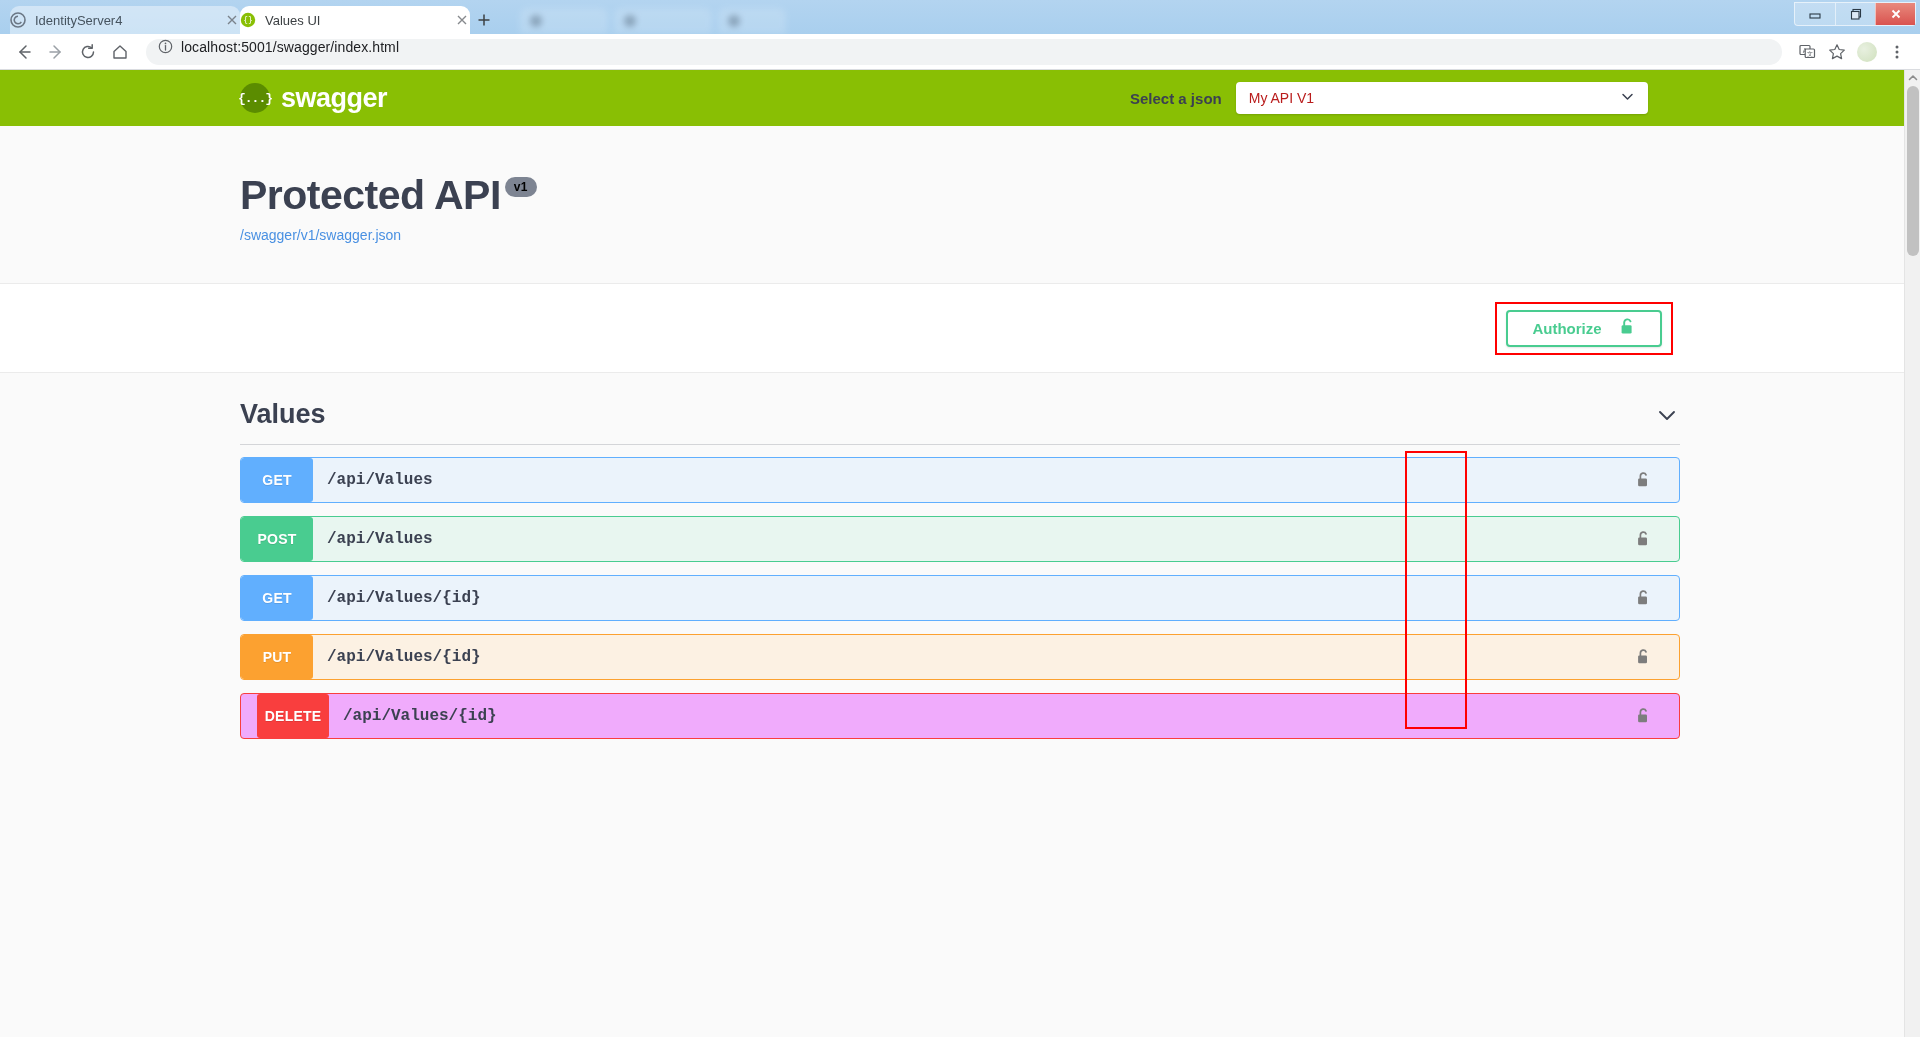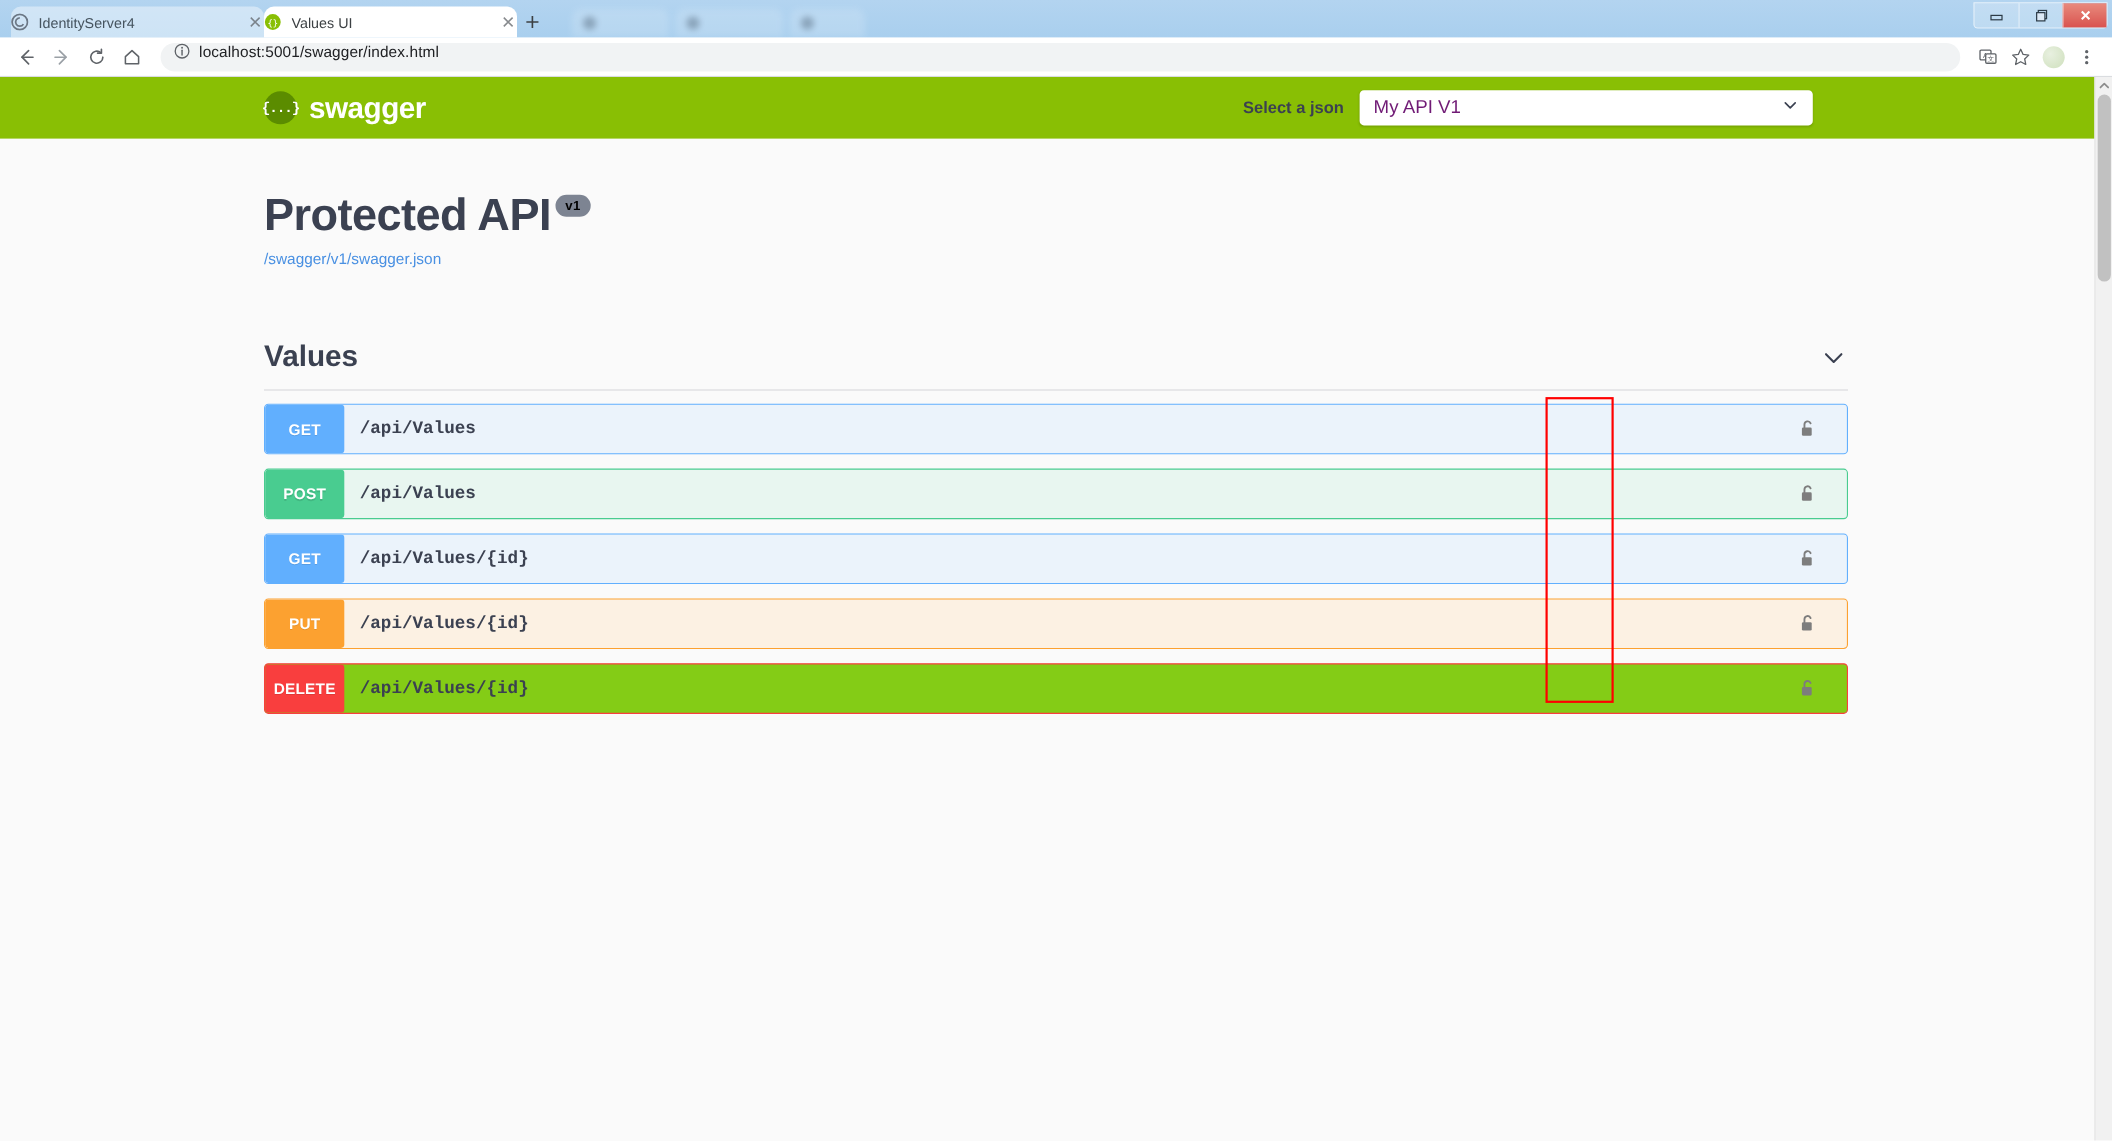--- a/index.html
+++ b/index.html
@@ -103,21 +103,21 @@
     display: flex; align-items: center; justify-content: center;
     color: #ffffff; font-size: 13px; font-weight: bold; letter-spacing: -1px;
     font-family: "Liberation Mono", monospace;
   }
   .logo-text { color: #ffffff; font-size: 27px; font-weight: bold; letter-spacing: -.5px; }
   .spec-wrap { position: absolute; left: 1130px; display: flex; align-items: center; gap: 14px; }
   .spec-label { color: #3b4151; font-size: 15px; font-weight: bold; }
   .spec-select {
     width: 412px; height: 32px; background: #ffffff; border: 2px solid #ffffff;
     border-radius: 4px; display: flex; align-items: center; justify-content: space-between;
-    padding: 0 11px; font-size: 17px; color: #701a75;
+    padding: 0 11px; font-size: 14px; color: #b91c1c;
     box-shadow: 0 1px 2px rgba(0,0,0,.15);
   }
 
   
   .info-block { background: #fafafa; padding: 46px 0 40px 240px; }
   .api-title {
     font-size: 41px; font-weight: 700; color: #3b4151; letter-spacing: -.5px;
     display: flex; align-items: center; gap: 0;
   }
   .version-badge {
@@ -339,20 +339,32 @@
     <div class="info-block">
       <div class="api-title">
         <span>Protected API</span>
         <span class="version-badge">v1</span>
       </div>
       <div class="api-url">
         <a href="#">/swagger/v1/swagger.json</a>
       </div>
     </div>
 
+    <div class="auth-bar">
+      <div class="authorize-btn">
+        <span>Authorize</span>
+        <span>
+          <svg width="17" height="19" viewBox="0 0 17 19">
+            <path d="M5.2 8.2 V5.4 a3.3 3.3 0 0 1 6.3 -1.1" fill="none" stroke="#49cc90" stroke-width="1.9" stroke-linecap="round"></path>
+            <rect x="2.6" y="8.2" width="10" height="8.4" rx="1.4" fill="#49cc90"></rect>
+          </svg>
+        </span>
+      </div>
+      <div class="annot-auth"></div>
+    </div>
 
     <div class="op-section">
       <div class="section-head">
         <span class="section-title">Values</span>
         <span class="chevron">
           <svg width="26" height="26" viewBox="0 0 26 26">
               <path d="M6 10 L13 17 L20 10" stroke="#3b4151" stroke-width="1.9" fill="none" stroke-linecap="round" stroke-linejoin="round"></path>
             </svg>
         </span>
       </div>
@@ -391,21 +403,21 @@
           <div class="op-row" style="background: rgb(252, 241, 227); border-color: rgb(252, 161, 48);">
             <div class="op-method" style="background: rgb(252, 161, 48);">PUT</div>
             <div class="op-path">/api/Values/{id}</div>
             <div class="op-lock">
               <svg width="15" height="18" viewBox="0 0 15 18">
                 <path d="M4.4 7.6 V4.9 a2.9 2.9 0 0 1 5.6 -1" fill="none" stroke="#7d7d7d" stroke-width="1.7" stroke-linecap="round"></path>
                 <rect x="2.1" y="7.6" width="8.9" height="7.6" rx="1.2" fill="#7d7d7d"></rect>
               </svg>
             </div>
           </div>
-          <div class="op-row" style="background: #84cc16; border-color: rgb(249, 62, 62);">
+          <div class="op-row" style="background: #f0abfc; border-color: rgb(249, 62, 62); padding-left: 16px;">
             <div class="op-method" style="background: rgb(249, 62, 62);">DELETE</div>
             <div class="op-path">/api/Values/{id}</div>
             <div class="op-lock">
               <svg width="15" height="18" viewBox="0 0 15 18">
                 <path d="M4.4 7.6 V4.9 a2.9 2.9 0 0 1 5.6 -1" fill="none" stroke="#7d7d7d" stroke-width="1.7" stroke-linecap="round"></path>
                 <rect x="2.1" y="7.6" width="8.9" height="7.6" rx="1.2" fill="#7d7d7d"></rect>
               </svg>
             </div>
           </div>
           <div class="annot-locks"></div>

